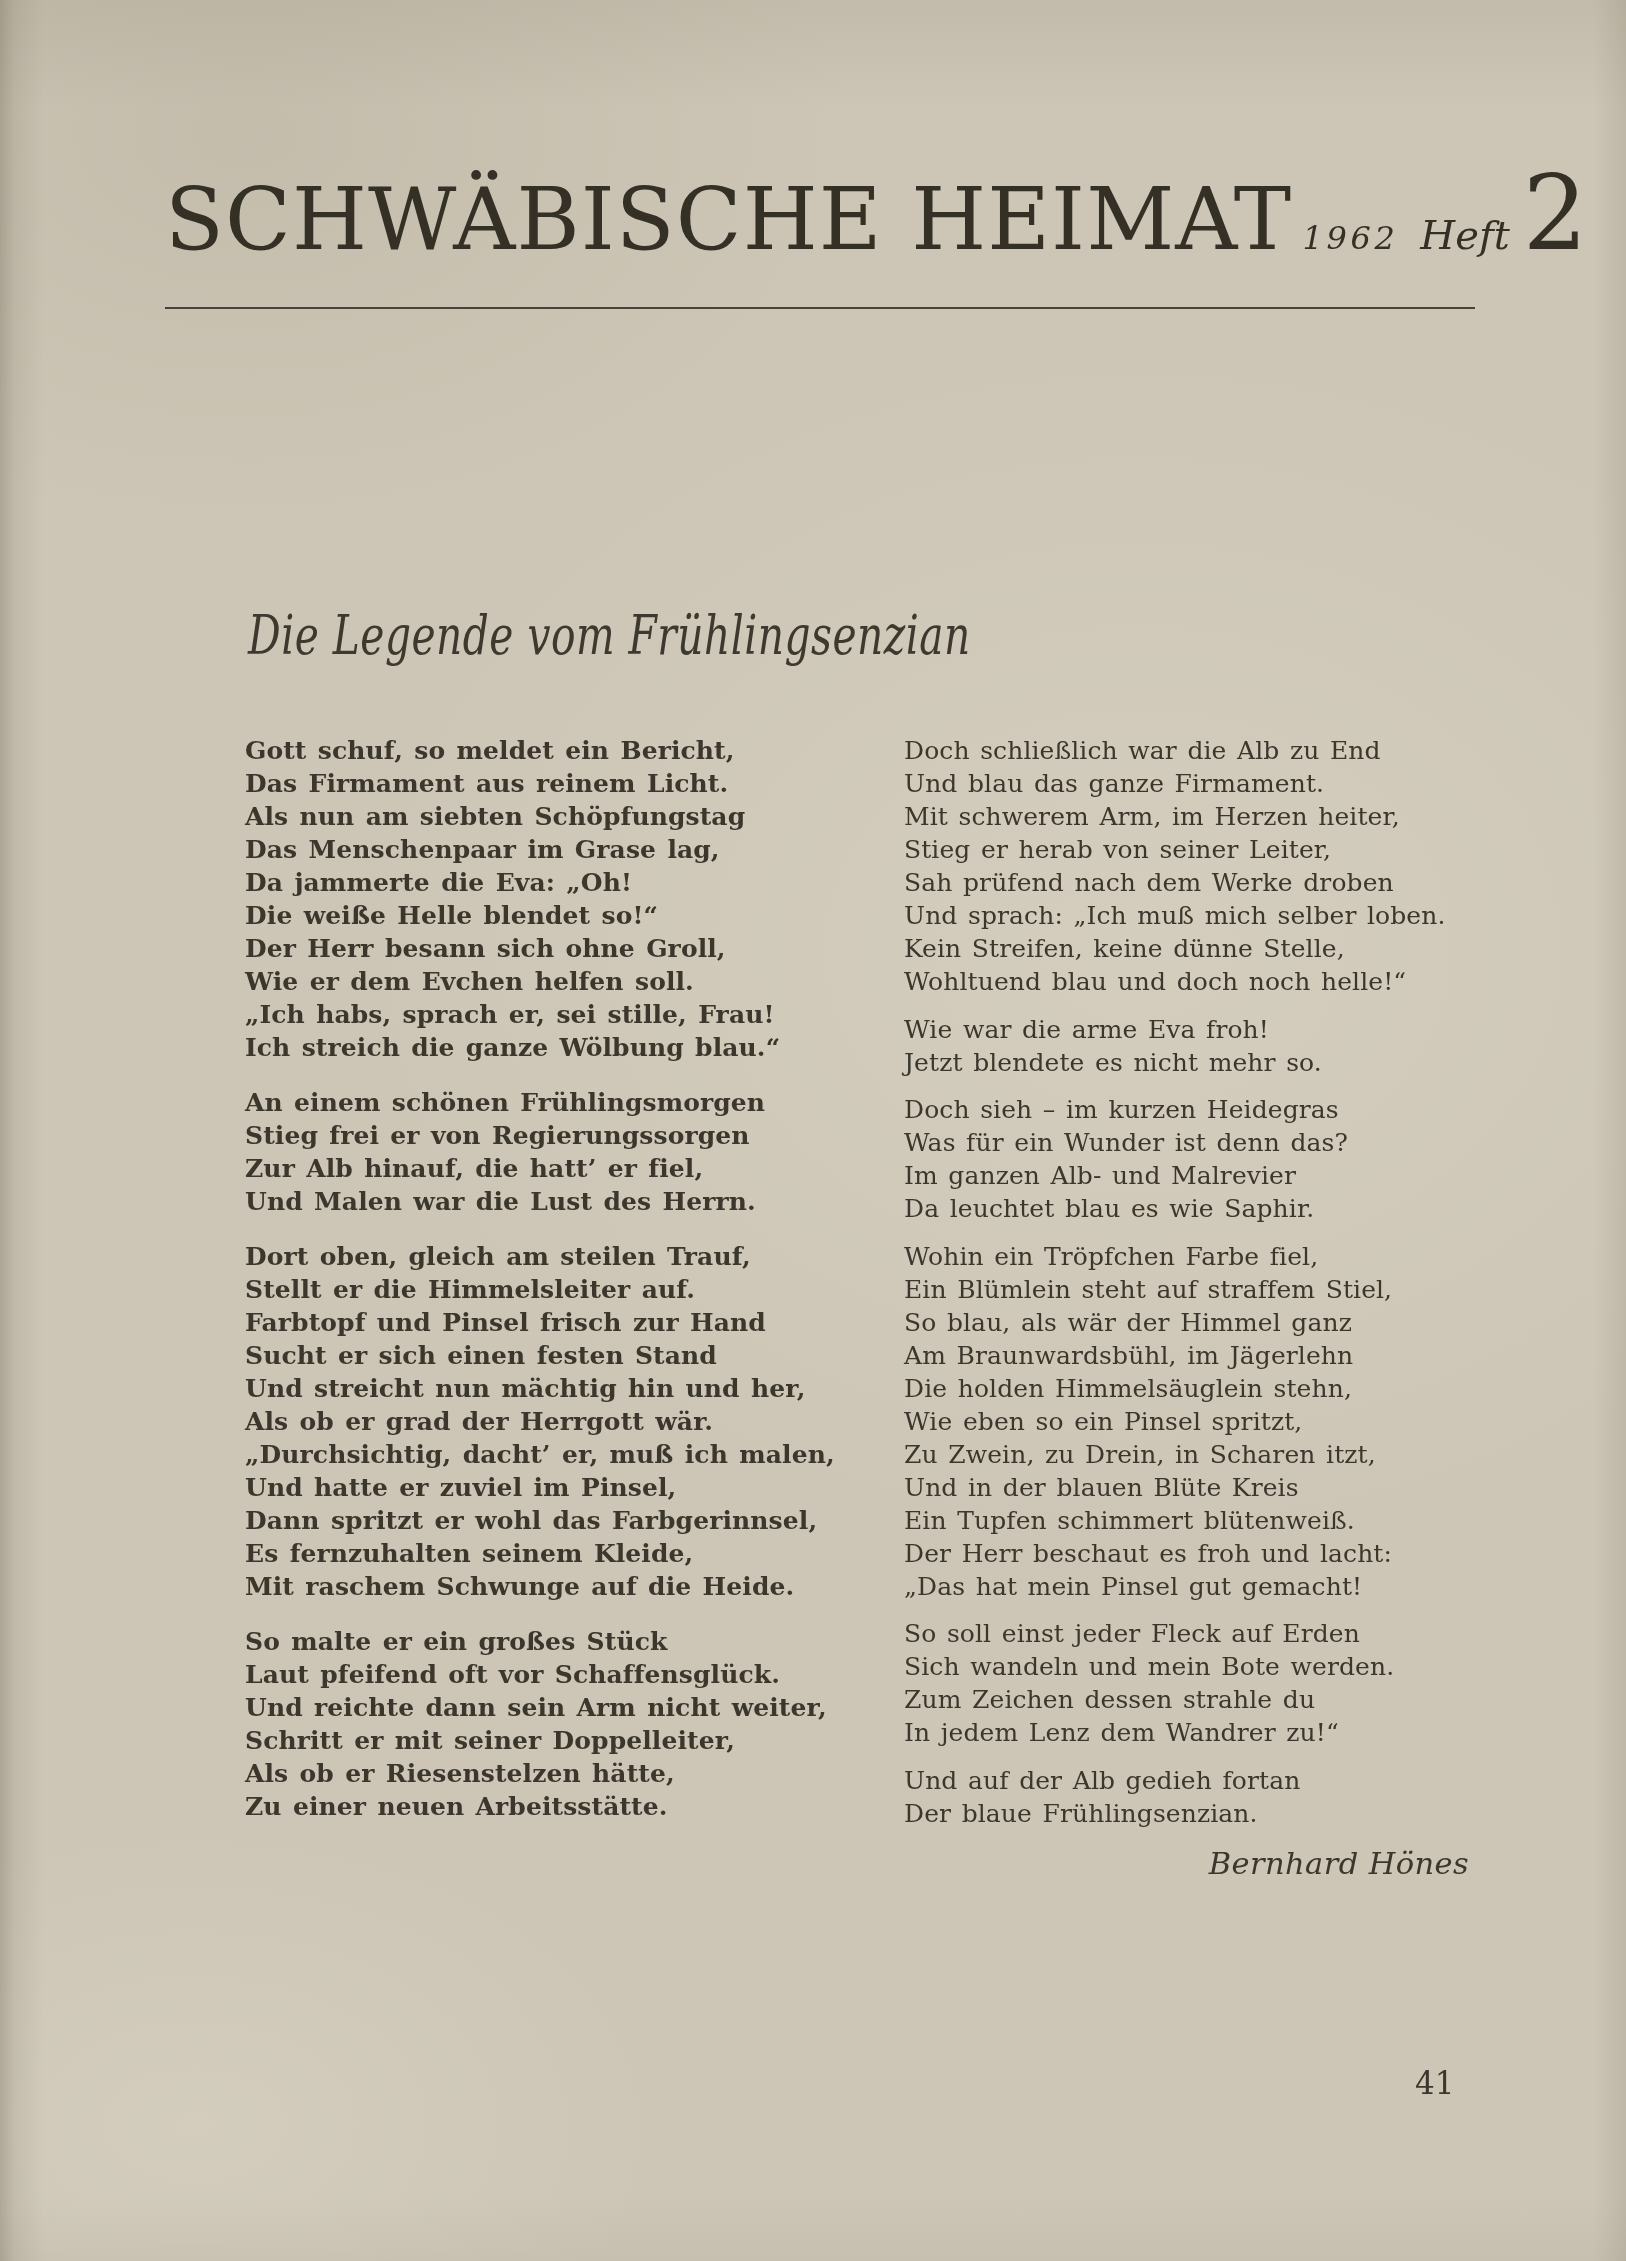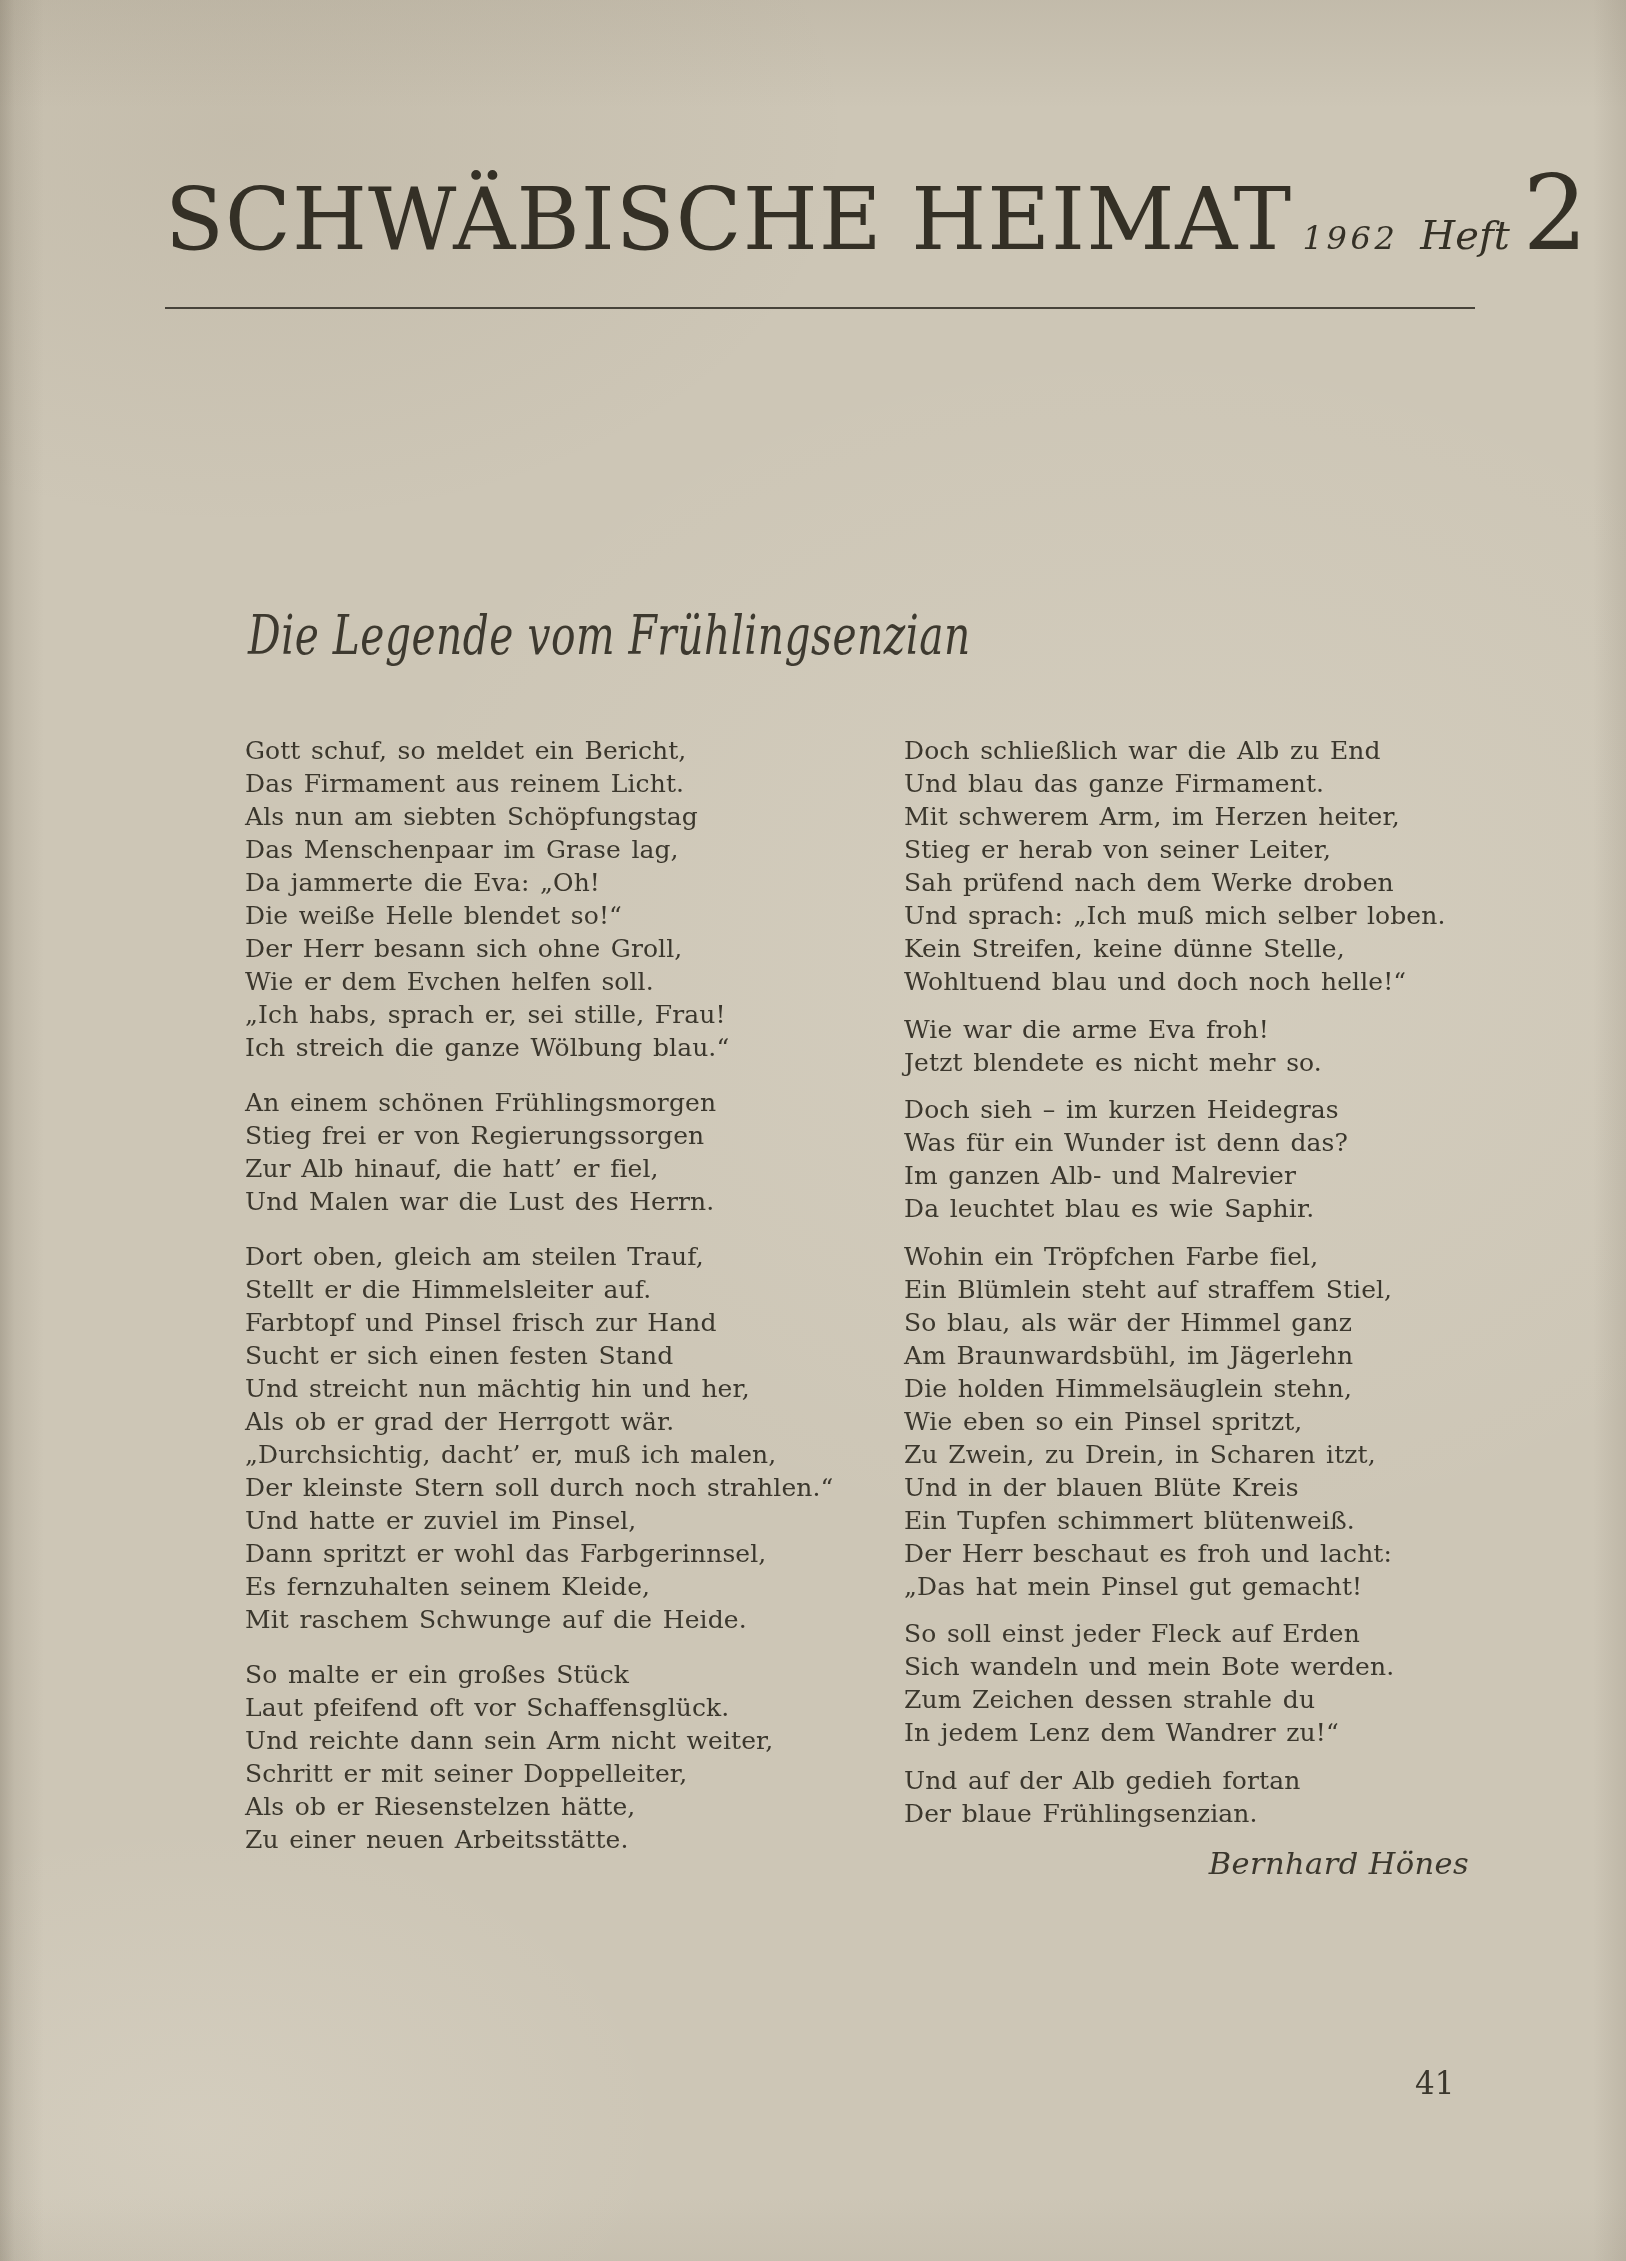--- a/index.html
+++ b/index.html
@@ -41,21 +41,21 @@
     white-space:nowrap;
   }
   .column{
     position:absolute;top:734px;
     font-size:25px;line-height:33px;color:#3b372d;
     word-spacing:0.10em;letter-spacing:0.1px;white-space:nowrap;
   }
   .col-left{left:245px;}
   .col-right{left:904px;}
   .stanza{margin:0 0 19px 0;}
-  .col-left .stanza{margin-bottom:22px;}
+  .col-left .stanza{margin-bottom:22px;font-weight:bold;}
   .col-right .stanza{margin-bottom:14.5px;}
   .author{
     position:absolute;top:1846px;right:157px;
     font-size:30.5px;font-style:italic;color:#3b372d;letter-spacing:0.4px;
     white-space:nowrap;
   }
   .page-number{
     position:absolute;left:1415px;top:2065px;
     font-size:31px;color:#3b372d;
   }
@@ -96,21 +96,20 @@
         <div class="line">Und Malen war die Lust des Herrn.</div>
       </div>
       <div class="stanza">
         <div class="line">Dort oben, gleich am steilen Trauf,</div>
         <div class="line">Stellt er die Himmelsleiter auf.</div>
         <div class="line">Farbtopf und Pinsel frisch zur Hand</div>
         <div class="line">Sucht er sich einen festen Stand</div>
         <div class="line">Und streicht nun mächtig hin und her,</div>
         <div class="line">Als ob er grad der Herrgott wär.</div>
         <div class="line">„Durchsichtig, dacht’ er, muß ich malen,</div>
-        <div class="line">Der kleinste Stern soll durch noch strahlen.“</div>
         <div class="line">Und hatte er zuviel im Pinsel,</div>
         <div class="line">Dann spritzt er wohl das Farbgerinnsel,</div>
         <div class="line">Es fernzuhalten seinem Kleide,</div>
         <div class="line">Mit raschem Schwunge auf die Heide.</div>
       </div>
       <div class="stanza">
         <div class="line">So malte er ein großes Stück</div>
         <div class="line">Laut pfeifend oft vor Schaffensglück.</div>
         <div class="line">Und reichte dann sein Arm nicht weiter,</div>
         <div class="line">Schritt er mit seiner Doppelleiter,</div>

